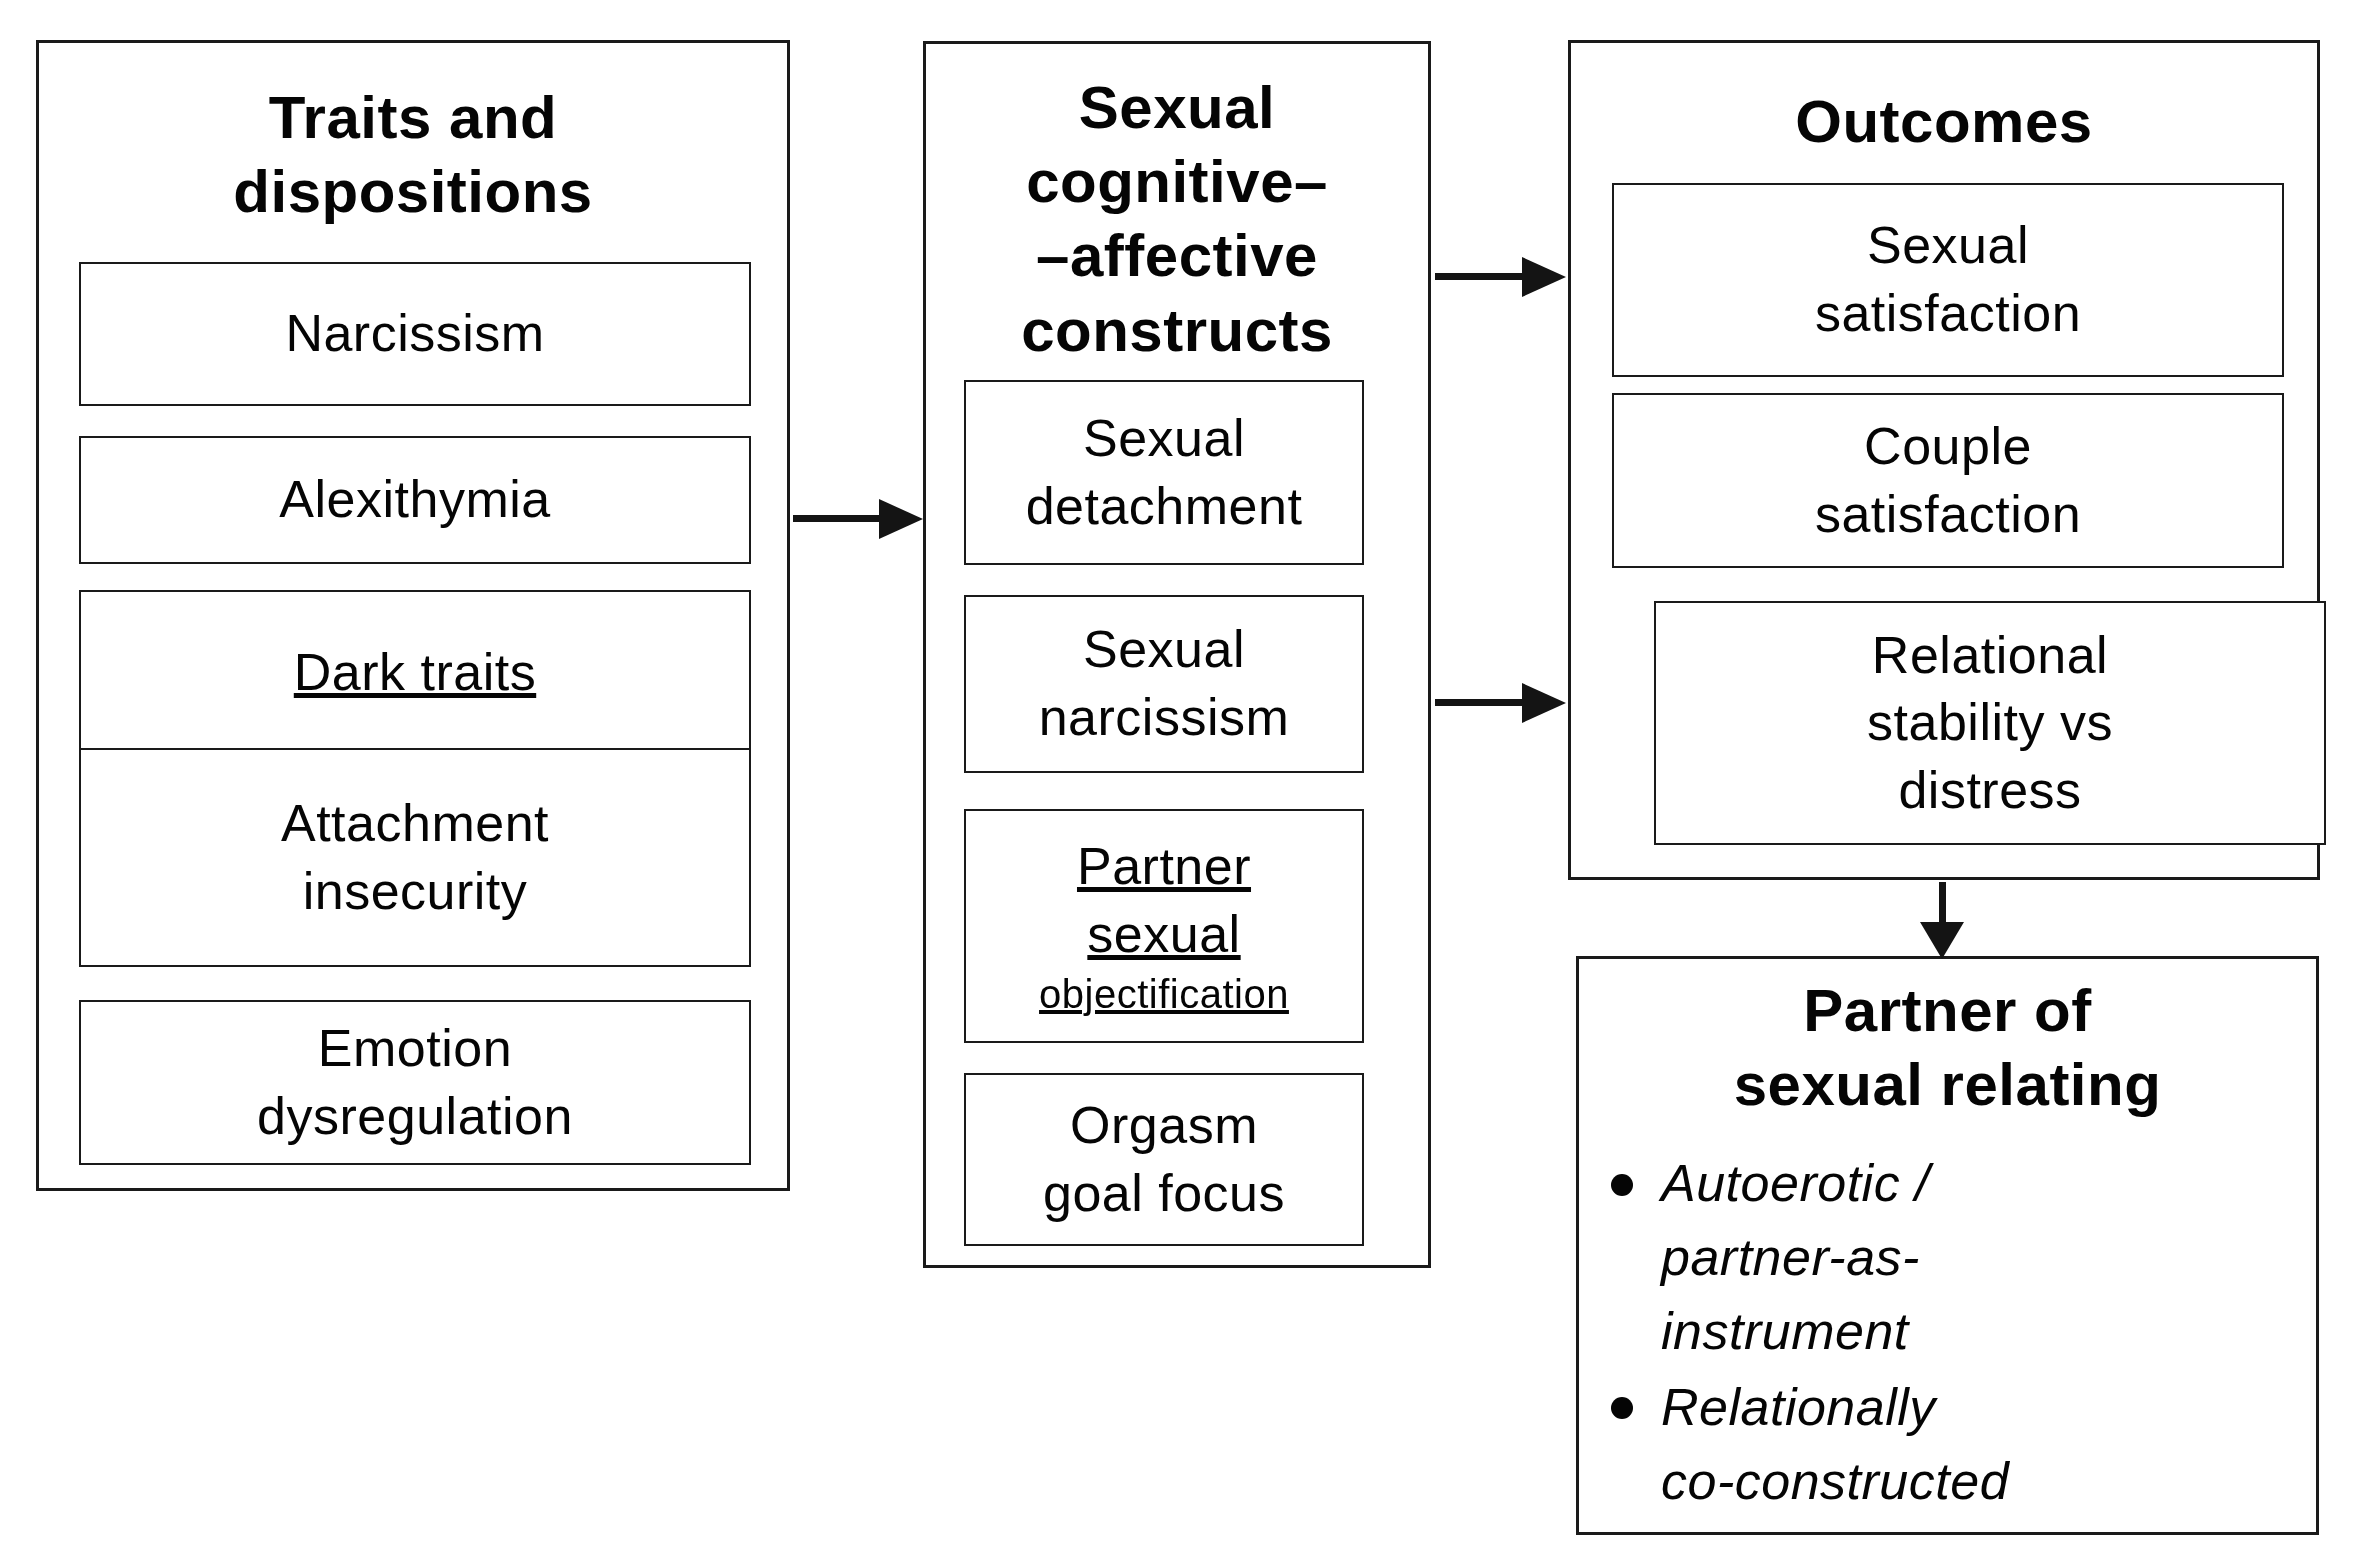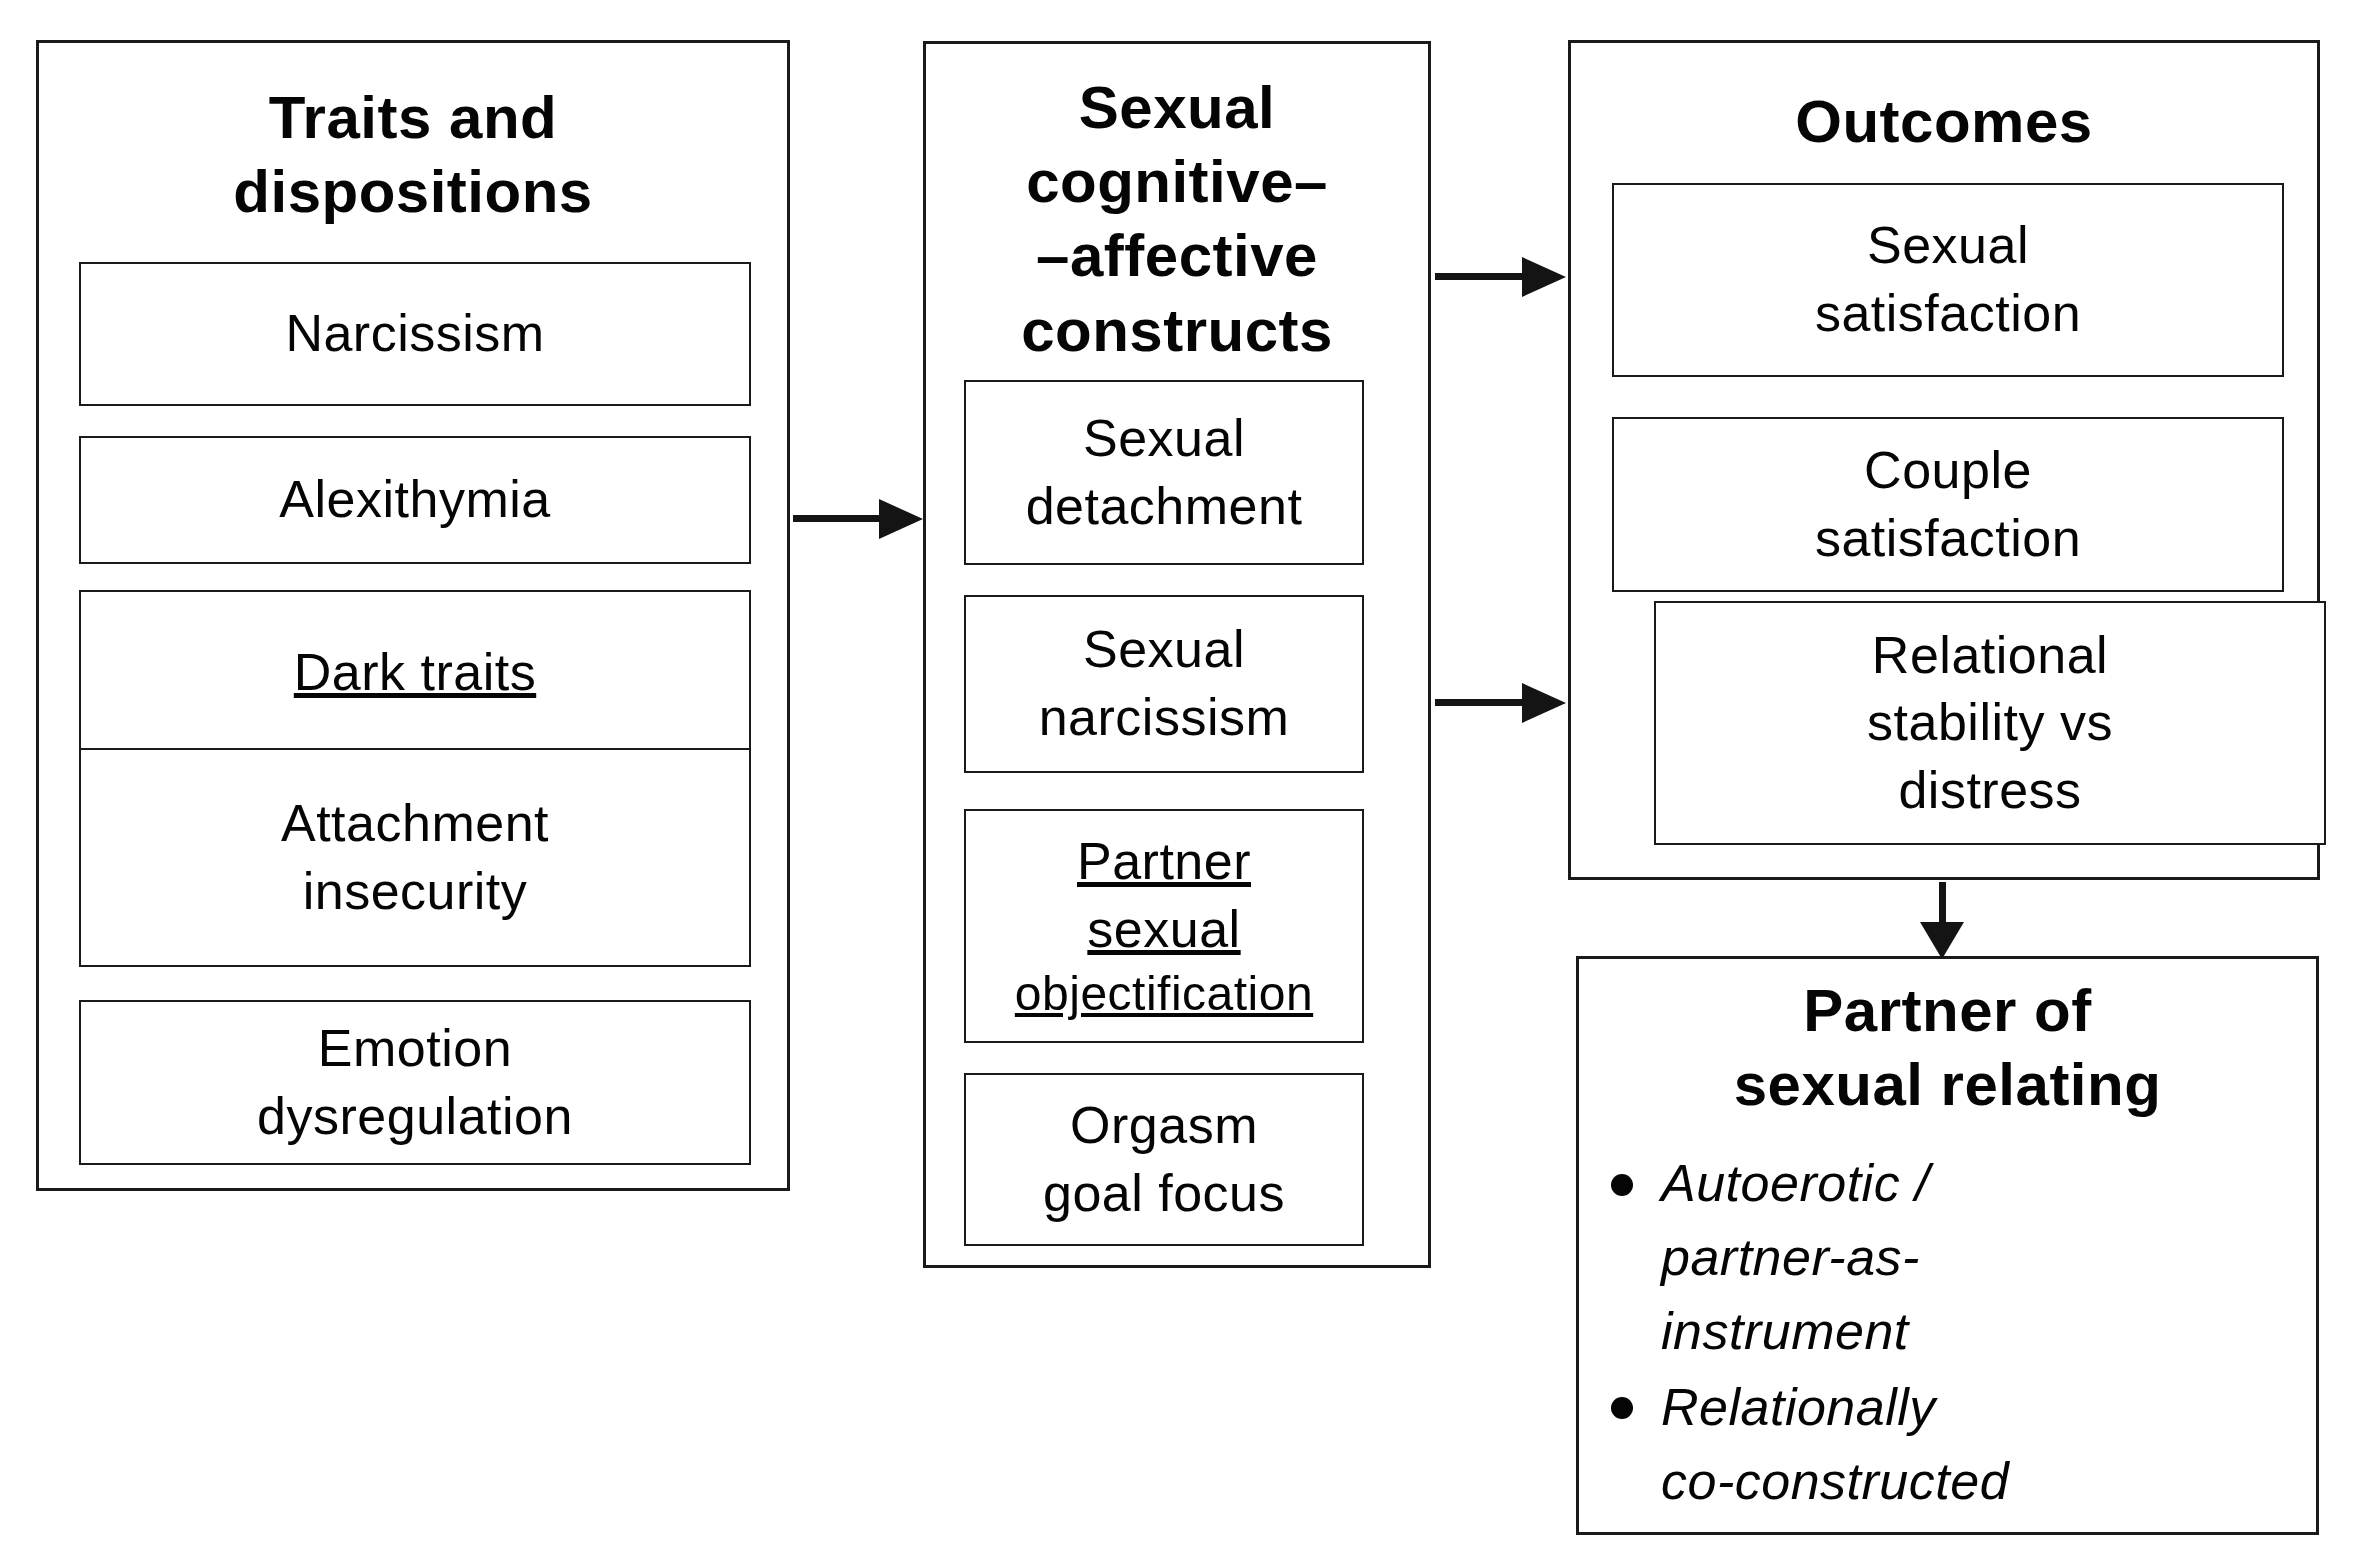--- a/index.html
+++ b/index.html
@@ -39,21 +39,21 @@
     background:var(--bg);
     display:flex;
     align-items:center;
     justify-content:center;
     text-align:center;
     font-size:52px;
     line-height:1.3;
     letter-spacing:0.5px;
   }
   .lines{white-space:pre-line;display:block;}
-  .small-line{display:block;font-size:48px;line-height:1.25;}
+  .small-line{display:block;font-size:40px;line-height:1.25;}
   .bullet-list{margin:24.6px 0 0 0;padding:0 24.6px 0 32px;list-style:none;}
   .bullet{display:flex;gap:28px;font-size:52px;line-height:1.42;letter-spacing:0.5px;text-align:left;font-style:italic;}
   .bullet + .bullet{margin-top:1.9px;}
   .dot{flex:none;width:22px;height:22px;border-radius:50%;background:var(--text);margin-top:26.5px;}
   .hshaft{position:absolute;height:6.6px;background:var(--arrow);}
   .vshaft{position:absolute;width:6.6px;background:var(--arrow);}
   .head-right{position:absolute;width:0;height:0;
     border-top:20px solid transparent;border-bottom:20px solid transparent;
     border-left:44px solid var(--arrow);}
   .head-down{position:absolute;width:0;height:0;
@@ -112,21 +112,21 @@
 goal focus</span>
     </div>
   </section>
 
   <section class="panel" style="left:1568px;top:40px;width:752px;height:840px;padding-top:42px;">
     <h2 class="panel-title">Outcomes</h2>
     <div class="box" style="left:41px;top:140px;width:672px;height:194px;">
       <span class="lines">Sexual
 satisfaction</span>
     </div>
-    <div class="box" style="left:41px;top:374px;width:672px;height:175px;">
+    <div class="box" style="left:41px;top:350px;width:672px;height:175px;">
       <span class="lines">Couple
 satisfaction</span>
     </div>
     <div class="box" style="left:41px;top:558px;width:672px;height:244px;margin-left:42px;">
       <span class="lines">Relational
 stability vs
 distress</span>
     </div>
   </section>
 

